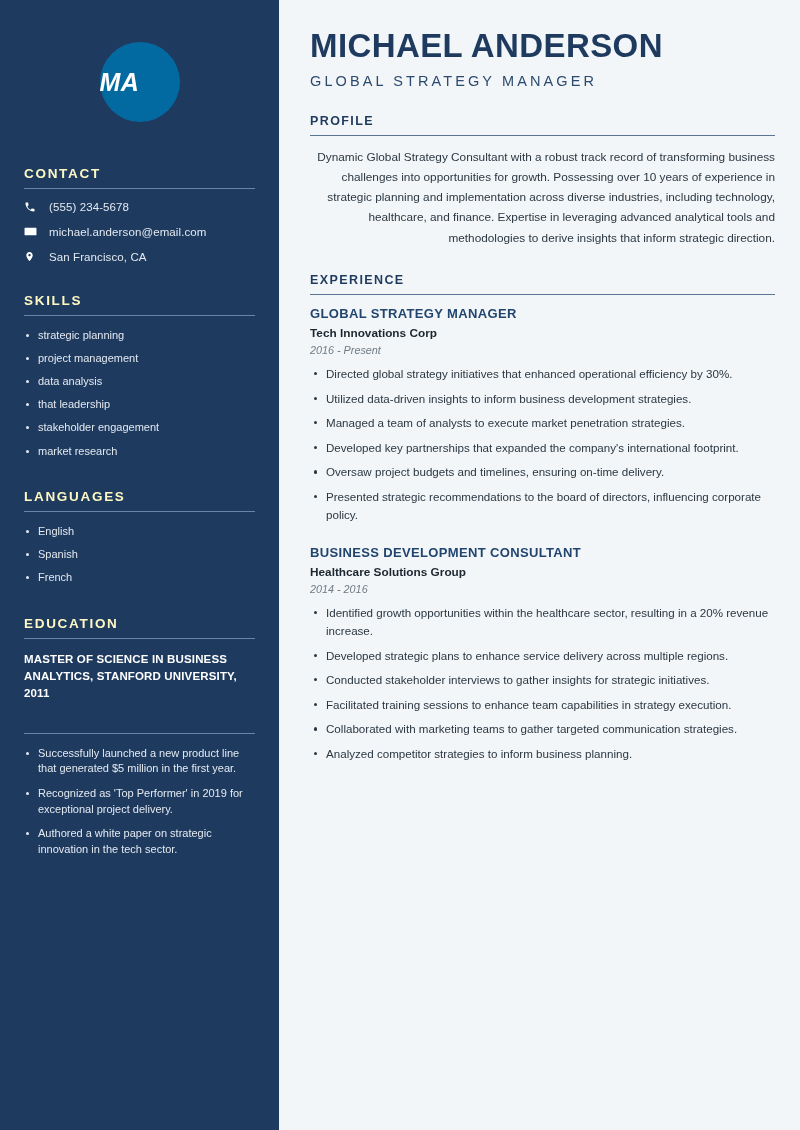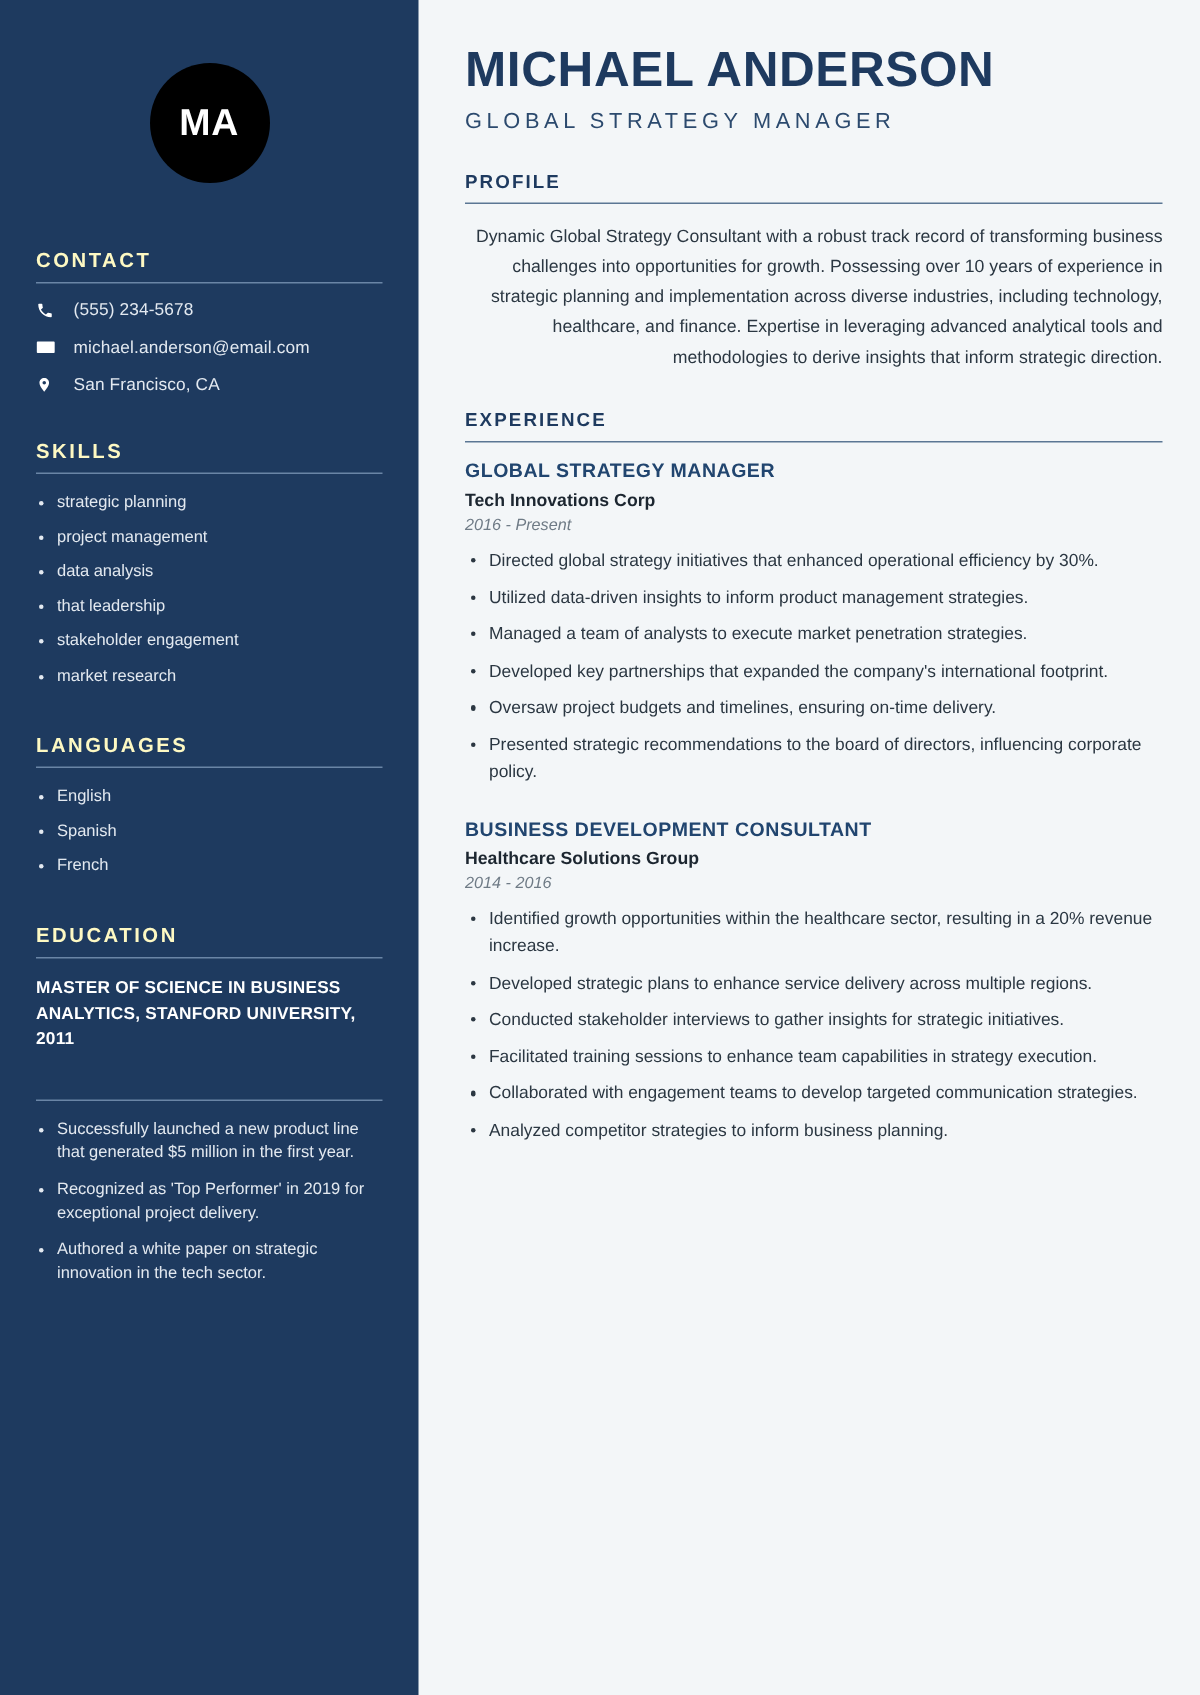--- a/index.html
+++ b/index.html
@@ -33,24 +33,24 @@
 
   #avatar-wrap {
     display: flex;
     justify-content: center;
     padding-top: 42px;
   }
   #avatar {
     width: 80px;
     height: 80px;
     border-radius: 50%;
-    background: #000000;
+    background: #0369a1;
     display: flex;
     align-items: center;
-    justify-content: center;
+    font-style: italic;
   }
   #avatar-initials {
     color: #ffffff;
     font-size: 25px;
     font-weight: bold;
     letter-spacing: 0.5px;
   }
 
   .side-section { margin-top: 30px; }
   .side-section.first { margin-top: 44px; }
@@ -310,38 +310,38 @@
     <section class="main-section">
       <div class="main-heading">EXPERIENCE</div>
       <div class="main-rule"></div>
 
       <div class="job-block">
         <div class="job-role">GLOBAL STRATEGY MANAGER</div>
         <div class="job-company">Tech Innovations Corp</div>
         <div class="job-dates">2016 - Present</div>
         <ul class="job-bullets">
           <li>Directed global strategy initiatives that enhanced operational efficiency by 30%.</li>
-          <li>Utilized data-driven insights to inform product management strategies.</li>
+          <li>Utilized data-driven insights to inform business development strategies.</li>
           <li>Managed a team of analysts to execute market penetration strategies.</li>
           <li>Developed key partnerships that expanded the company's international footprint.</li>
           <li>Oversaw project budgets and timelines, ensuring on-time delivery.</li>
           <li>Presented strategic recommendations to the board of directors, influencing corporate policy.</li>
         </ul>
       </div>
 
       <div class="job-block second">
         <div class="job-role">BUSINESS DEVELOPMENT CONSULTANT</div>
         <div class="job-company">Healthcare Solutions Group</div>
         <div class="job-dates">2014 - 2016</div>
         <ul class="job-bullets">
           <li>Identified growth opportunities within the healthcare sector, resulting in a 20% revenue increase.</li>
           <li>Developed strategic plans to enhance service delivery across multiple regions.</li>
           <li>Conducted stakeholder interviews to gather insights for strategic initiatives.</li>
           <li>Facilitated training sessions to enhance team capabilities in strategy execution.</li>
-          <li>Collaborated with engagement teams to develop targeted communication strategies.</li>
+          <li>Collaborated with marketing teams to gather targeted communication strategies.</li>
           <li>Analyzed competitor strategies to inform business planning.</li>
         </ul>
       </div>
 
     </section>
 
   </main>
 
 </div>
 

